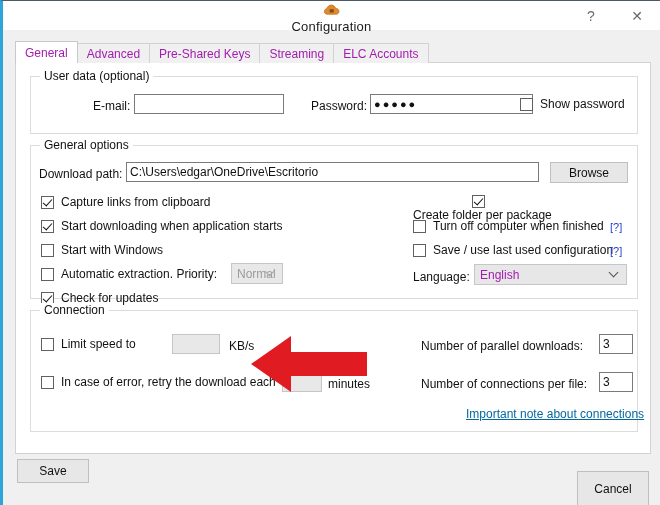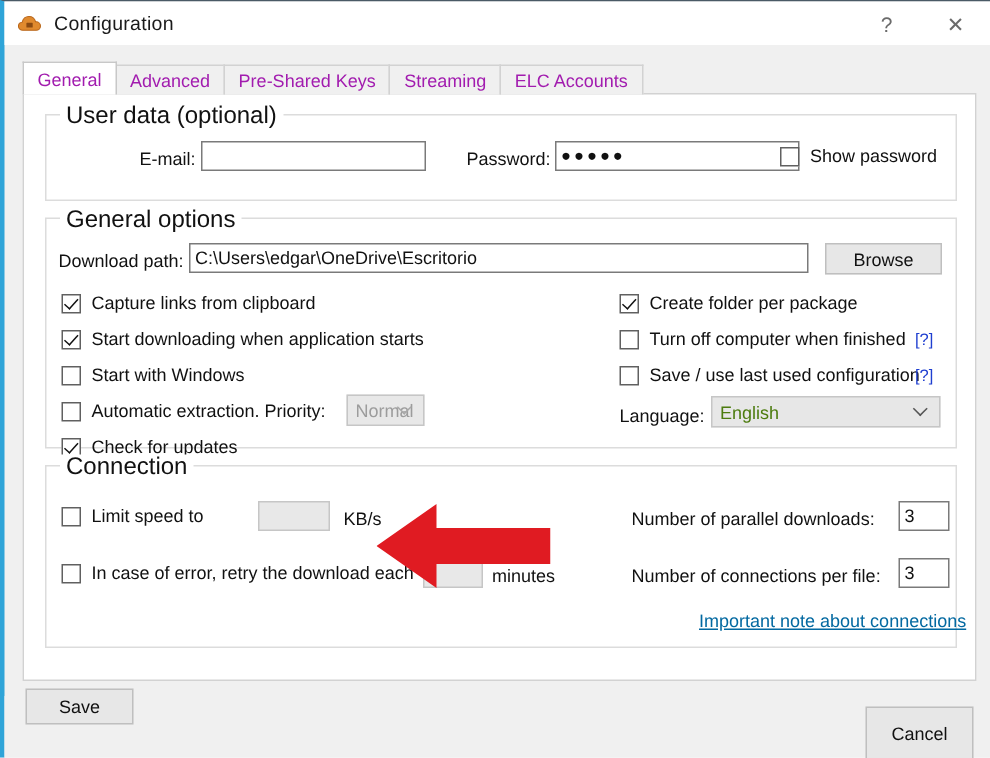--- a/index.html
+++ b/index.html
@@ -30,20 +30,21 @@
 
   
   .titlebar {
     position: absolute;
     left: 0; top: 0;
     right: 0;
     height: 29px;
     background: #ffffff;
     display: flex;
     align-items: center;
+    flex-direction: column;
   }
   .title-icon {
     width: 18px;
     height: 18px;
     margin-left: 8px;
     margin-right: 7px;
     position: relative;
     flex: none;
   }
   .title-text {
@@ -117,21 +118,21 @@
     position: absolute;
     border: 1px solid #dcdcdc;
     box-sizing: border-box;
   }
   .group-title {
     position: absolute;
     top: -8px;
     left: 9px;
     background: #ffffff;
     padding: 0 4px;
-    font-size: 16px;
+    font-size: 12px;
     color: #111;
   }
 
   #group-userdata  { left: 14px; top: 13px;  width: 608px; height: 58px; }
   #group-general   { left: 14px; top: 82px;  width: 608px; height: 154px; }
   #group-connection{ left: 14px; top: 247px; width: 608px; height: 122px; }
 
   
   .lbl {
     position: absolute;
@@ -216,21 +217,21 @@
   
   .combo {
     position: absolute;
     box-sizing: border-box;
     background: #e7e7e7;
     border: 1px solid #c6c6c6;
     height: 21px;
     display: flex;
     align-items: center;
     font-size: 12px;
-    color: #4d7c0f;
+    color: #a21caf;
     padding-left: 5px;
   }
   .combo.disabled { color: #9c9c9c; background: #e8e8e8; }
   .combo .chev {
     position: absolute;
     right: 7px;
     top: 50%;
     width: 9px;
     height: 9px;
     margin-top: -6px;
@@ -357,21 +358,21 @@
       </div>
       <div class="combo disabled" style="left:200px; top:117px; width:52px;">
         <span>Normal</span>
         <span class="chev"></span>
       </div>
       <div class="cb" style="left:10px; top:145px;">
         <span class="box checked"></span>
         <span class="cb-label">Check for updates</span>
       </div>
 
-      <div class="cb" style="left:382px; top:49px;">
+      <div class="cb" style="left:382px; top:49px;flex-direction:column;">
         <span class="box checked"></span>
         <span class="cb-label">Create folder per package</span>
       </div>
       <div class="cb" style="left:382px; top:73px;">
         <span class="box"></span>
         <span class="cb-label">Turn off computer when finished</span>
       </div>
       <div class="helplink" style="left:579px; top:75px;">[?]</div>
 
       <div class="cb" style="left:382px; top:97px;">

